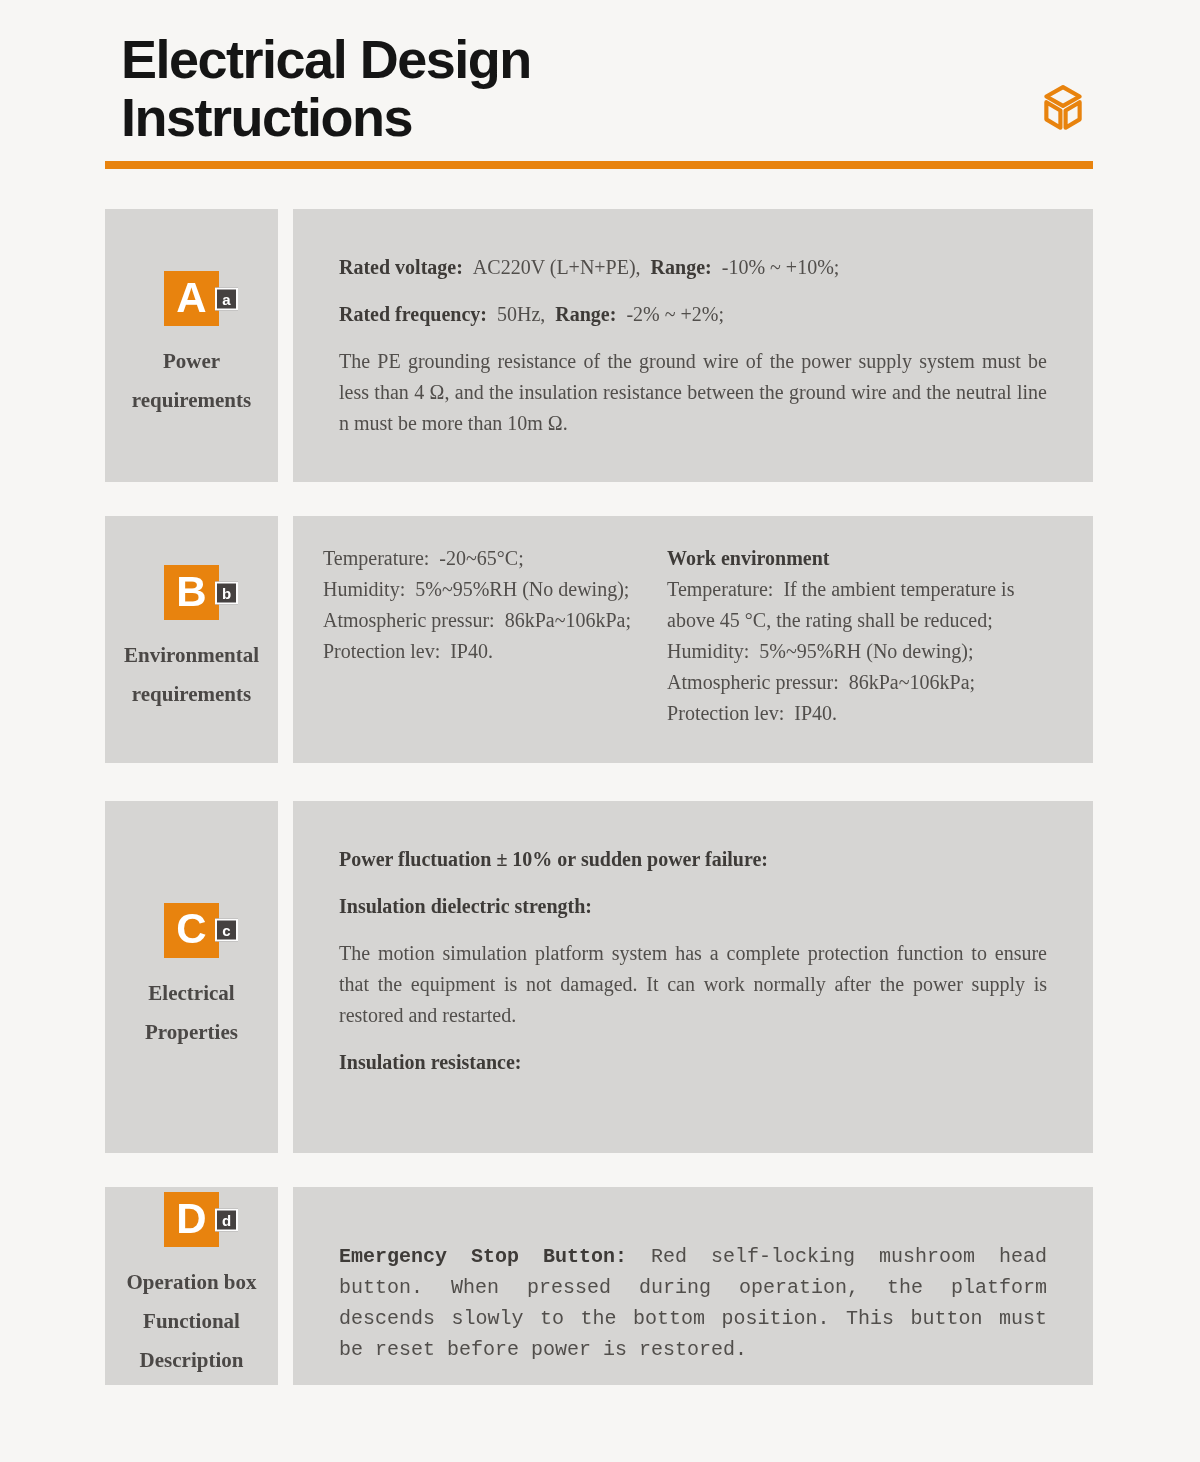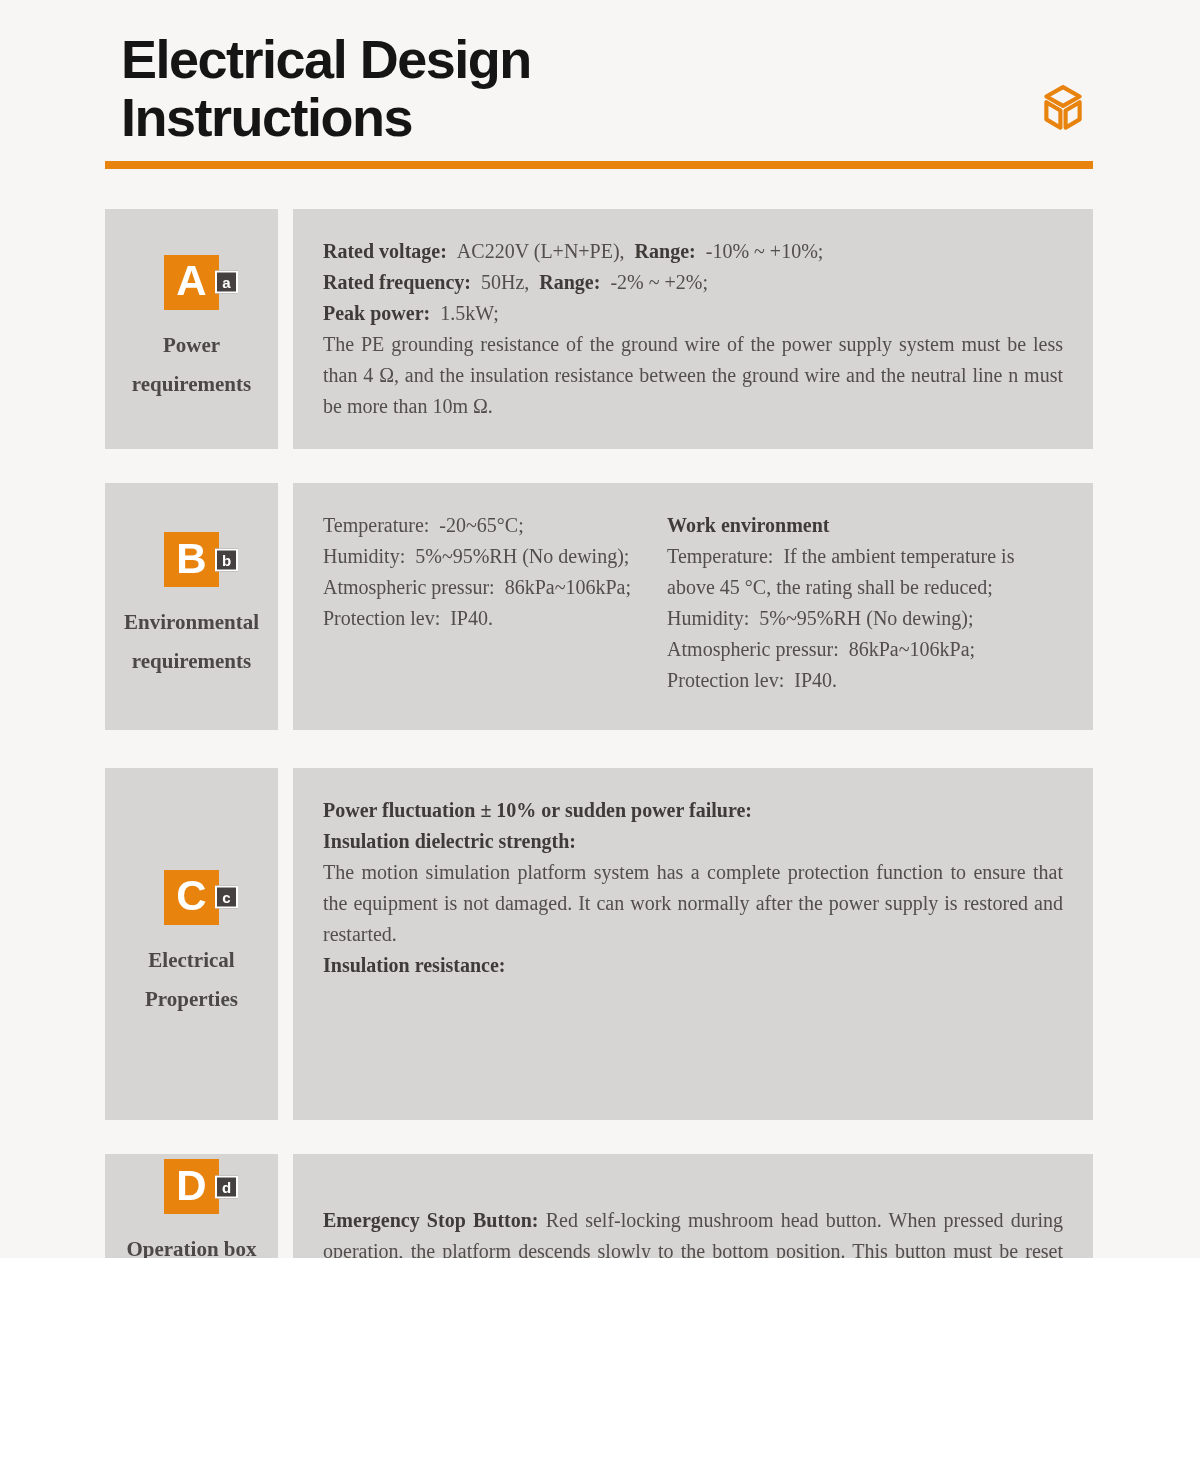--- a/index.html
+++ b/index.html
@@ -7,21 +7,21 @@
     --box:#D6D5D3;
     --bg:#F7F6F4;
     --ink:#151515;
     --body:#514E4B;
     --bold:#3E3B38;
     --subsq:#454140;
   }
   html,body{margin:0;padding:0;}
   body{background:#fff;}
   .page{
-    width:1200px;height:1258px;background:var(--bg);
+    width:1200px;height:1462px;background:var(--bg);
     position:relative;overflow:hidden;
     font-family:"Liberation Serif", serif;
   }
   
   .header{
     display:flex;justify-content:space-between;align-items:flex-end;
     padding:30px 112px 0 121px;
   }
   .page-title{
     font-family:"Liberation Sans", sans-serif;
@@ -61,23 +61,23 @@
   .side-label{
     margin-top:16px;text-align:center;white-space:pre-line;
     font-weight:700;font-size:21px;line-height:39px;color:#4B4846;
   }
   .content{
     flex:1;background:var(--box);
     padding:27px 30px;box-sizing:border-box;
     color:var(--body);font-size:20px;line-height:31px;
   }
   .content b{color:var(--bold);}
-  .para{margin:0;}
+  .para{margin:16px;}
   .para.justify{text-align:justify;}
-  .row-d .content{display:flex;flex-direction:column;justify-content:center;padding-top:0;padding-bottom:4px;}
+  .row-d .content{display:flex;flex-direction:column;justify-content:flex-end;padding-top:0;padding-bottom:4px;font-family:Liberation Mono, monospace;}
   
   .cols{display:grid;grid-template-columns:46.5% 53.5%;}
   .col-header{margin:0;font-size:20px;line-height:31px;font-weight:700;color:var(--bold);}
   .spec-line{line-height:31px;}
 </style>
 </head>
 <body>
 
 <div class="page">
 
@@ -97,21 +97,20 @@
       <div class="badge">
         <span class="badge-main">A</span>
         <span class="badge-sub">a</span>
       </div>
       <div class="side-label">Power
 requirements</div>
     </aside>
     <div class="content">
         <p class="para"><b>Rated voltage:&nbsp; </b><span>AC220V (L+N+PE),&nbsp; </span><b>Range:&nbsp; </b><span>-10% ~ +10%;</span></p>
         <p class="para"><b>Rated frequency:&nbsp; </b><span>50Hz,&nbsp; </span><b>Range:&nbsp; </b><span>-2% ~ +2%;</span></p>
-        <p class="para"><b>Peak power:&nbsp; </b><span>1.5kW;</span></p>
         <p class="para justify"><span>The PE grounding resistance of the ground wire of the power supply system must be less than 4 Ω, and the insulation resistance between the ground wire and the neutral line n must be more than 10m Ω.</span></p>
       </div>
   </section>
 
   <section class="row row-b">
     <aside class="side">
       <div class="badge">
         <span class="badge-main">B</span>
         <span class="badge-sub">b</span>
       </div>

